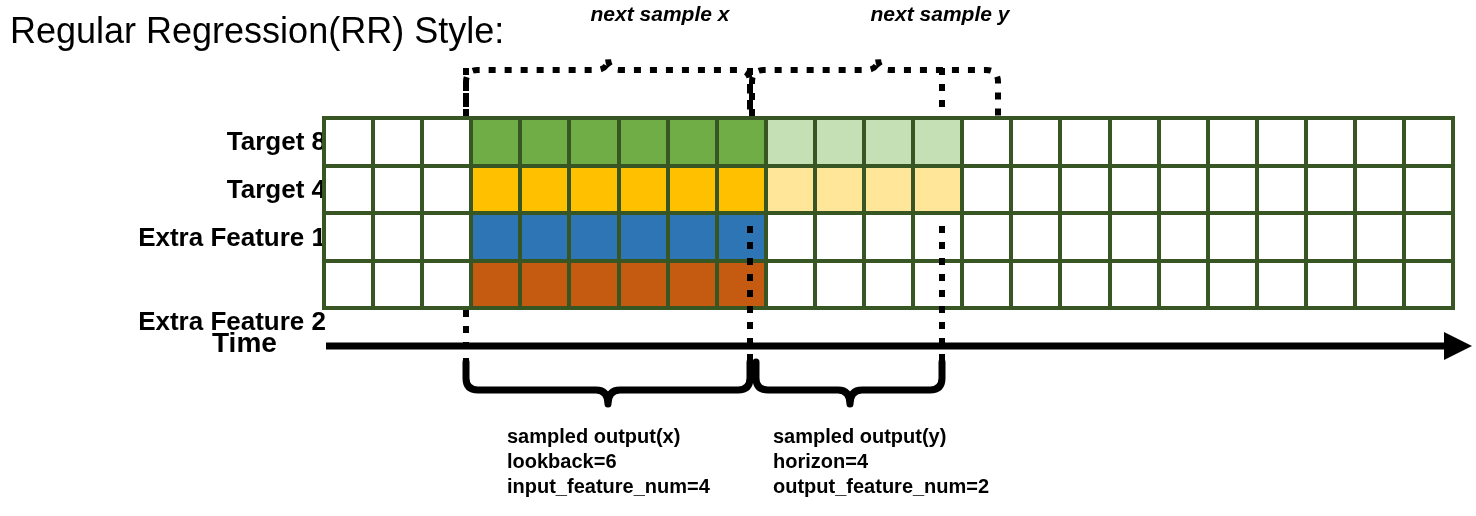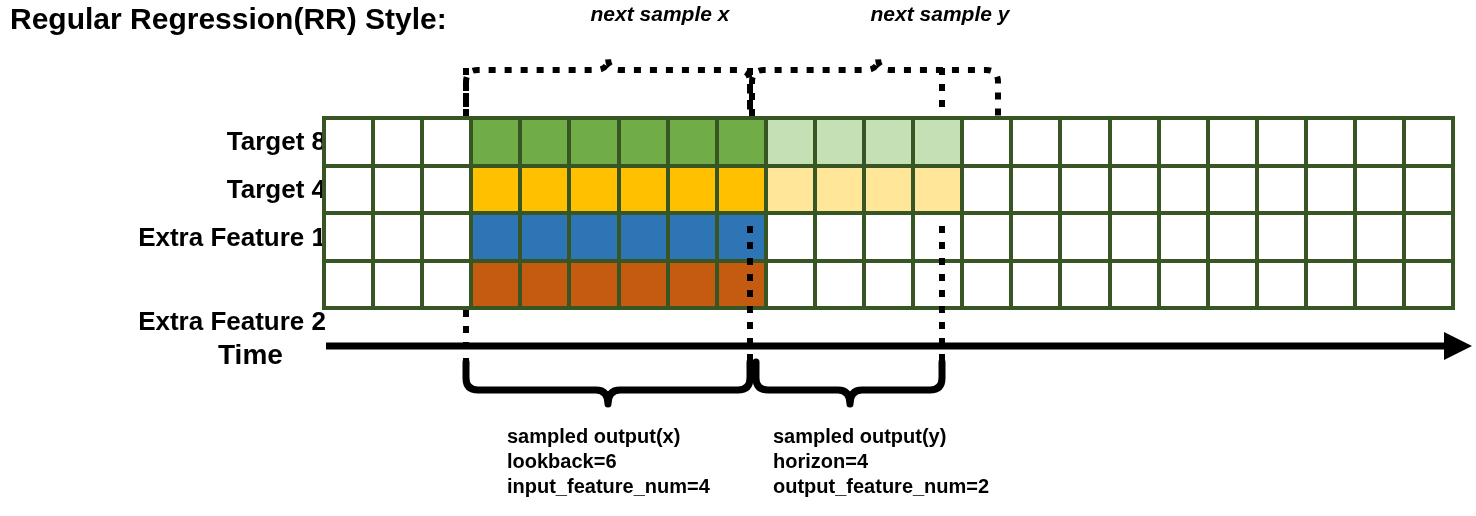--- a/index.html
+++ b/index.html
@@ -5,22 +5,22 @@
   html,body{margin:0;padding:0;background:#ffffff;}
   body{
     width:1476px;height:516px;position:relative;overflow:hidden;
     font-family:"Liberation Sans", sans-serif;
     -webkit-font-smoothing:antialiased;
   }
   .abs{position:absolute;}
 
   
   #title{
-    left:10px; top:2px;
-    font-size:30px; font-weight:700; color:#000;
+    left:10px; top:10px;
+    font-size:36px; font-weight:400; color:#000;
     letter-spacing:0px; white-space:nowrap;
   }
 
   
   .row-label{
     right:1150px;
     width:260px; text-align:right;
     font-size:26px; font-weight:700; color:#000;
     white-space:nowrap;
   }
@@ -42,24 +42,23 @@
   .cell{flex:1; background:#ffffff;}
   .cell.green      {background:#70AD47;}
   .cell.lightgreen {background:#C5E0B4;}
   .cell.yellow     {background:#FFC000;}
   .cell.lightyellow{background:#FFE699;}
   .cell.blue       {background:#2E75B6;}
   .cell.orange     {background:#C55A11;}
 
   
   #time-label{
-    left:218px; top:327px;
+    left:212px; top:327px;
     font-size:28px; font-weight:700; color:#000;
     white-space:nowrap;
-    margin-top:12px;
   }
   #time-axis{left:326px; top:318px; width:1146px; height:56px;}
 
   
   #overlay{left:0; top:0; width:1476px; height:516px; pointer-events:none;}
 
   
   .top-caption{
     font-size:21px; font-weight:700; font-style:italic; color:#000;
     white-space:nowrap; text-align:center;

